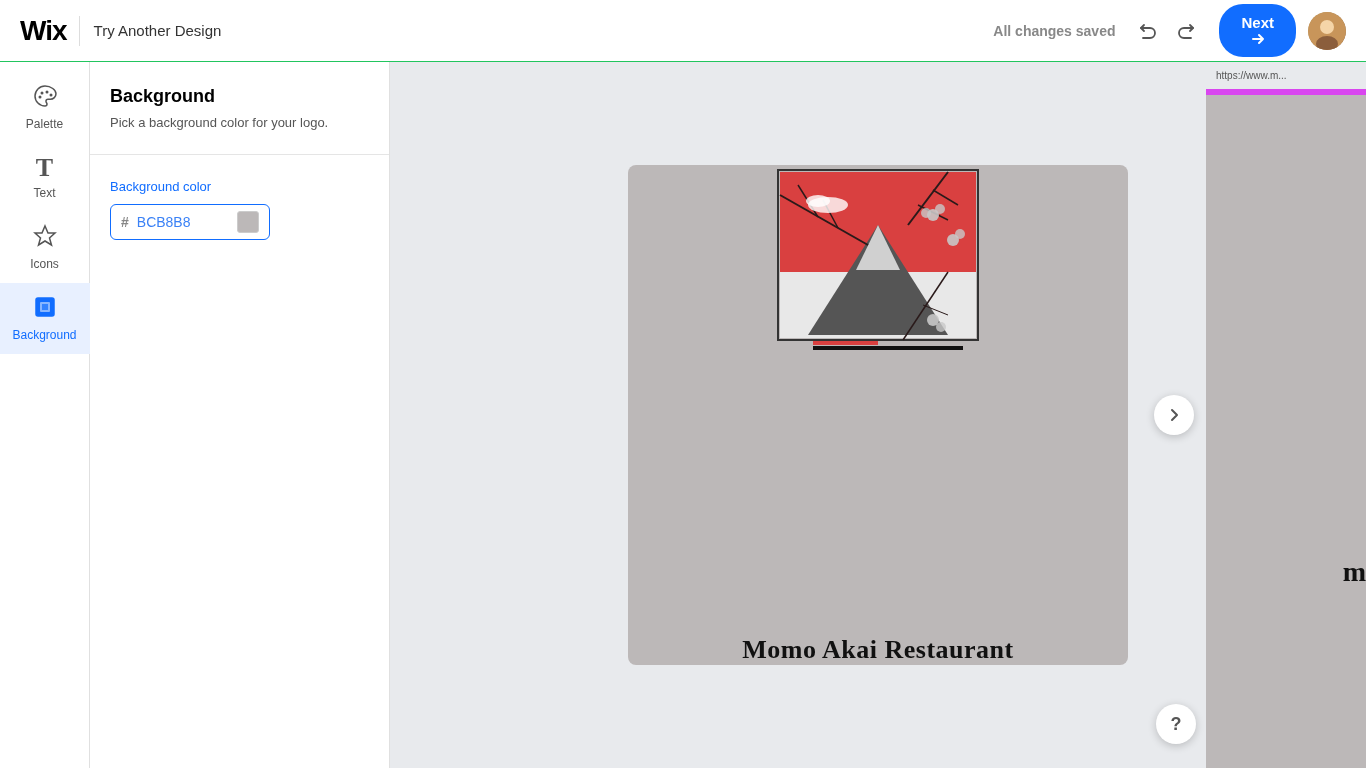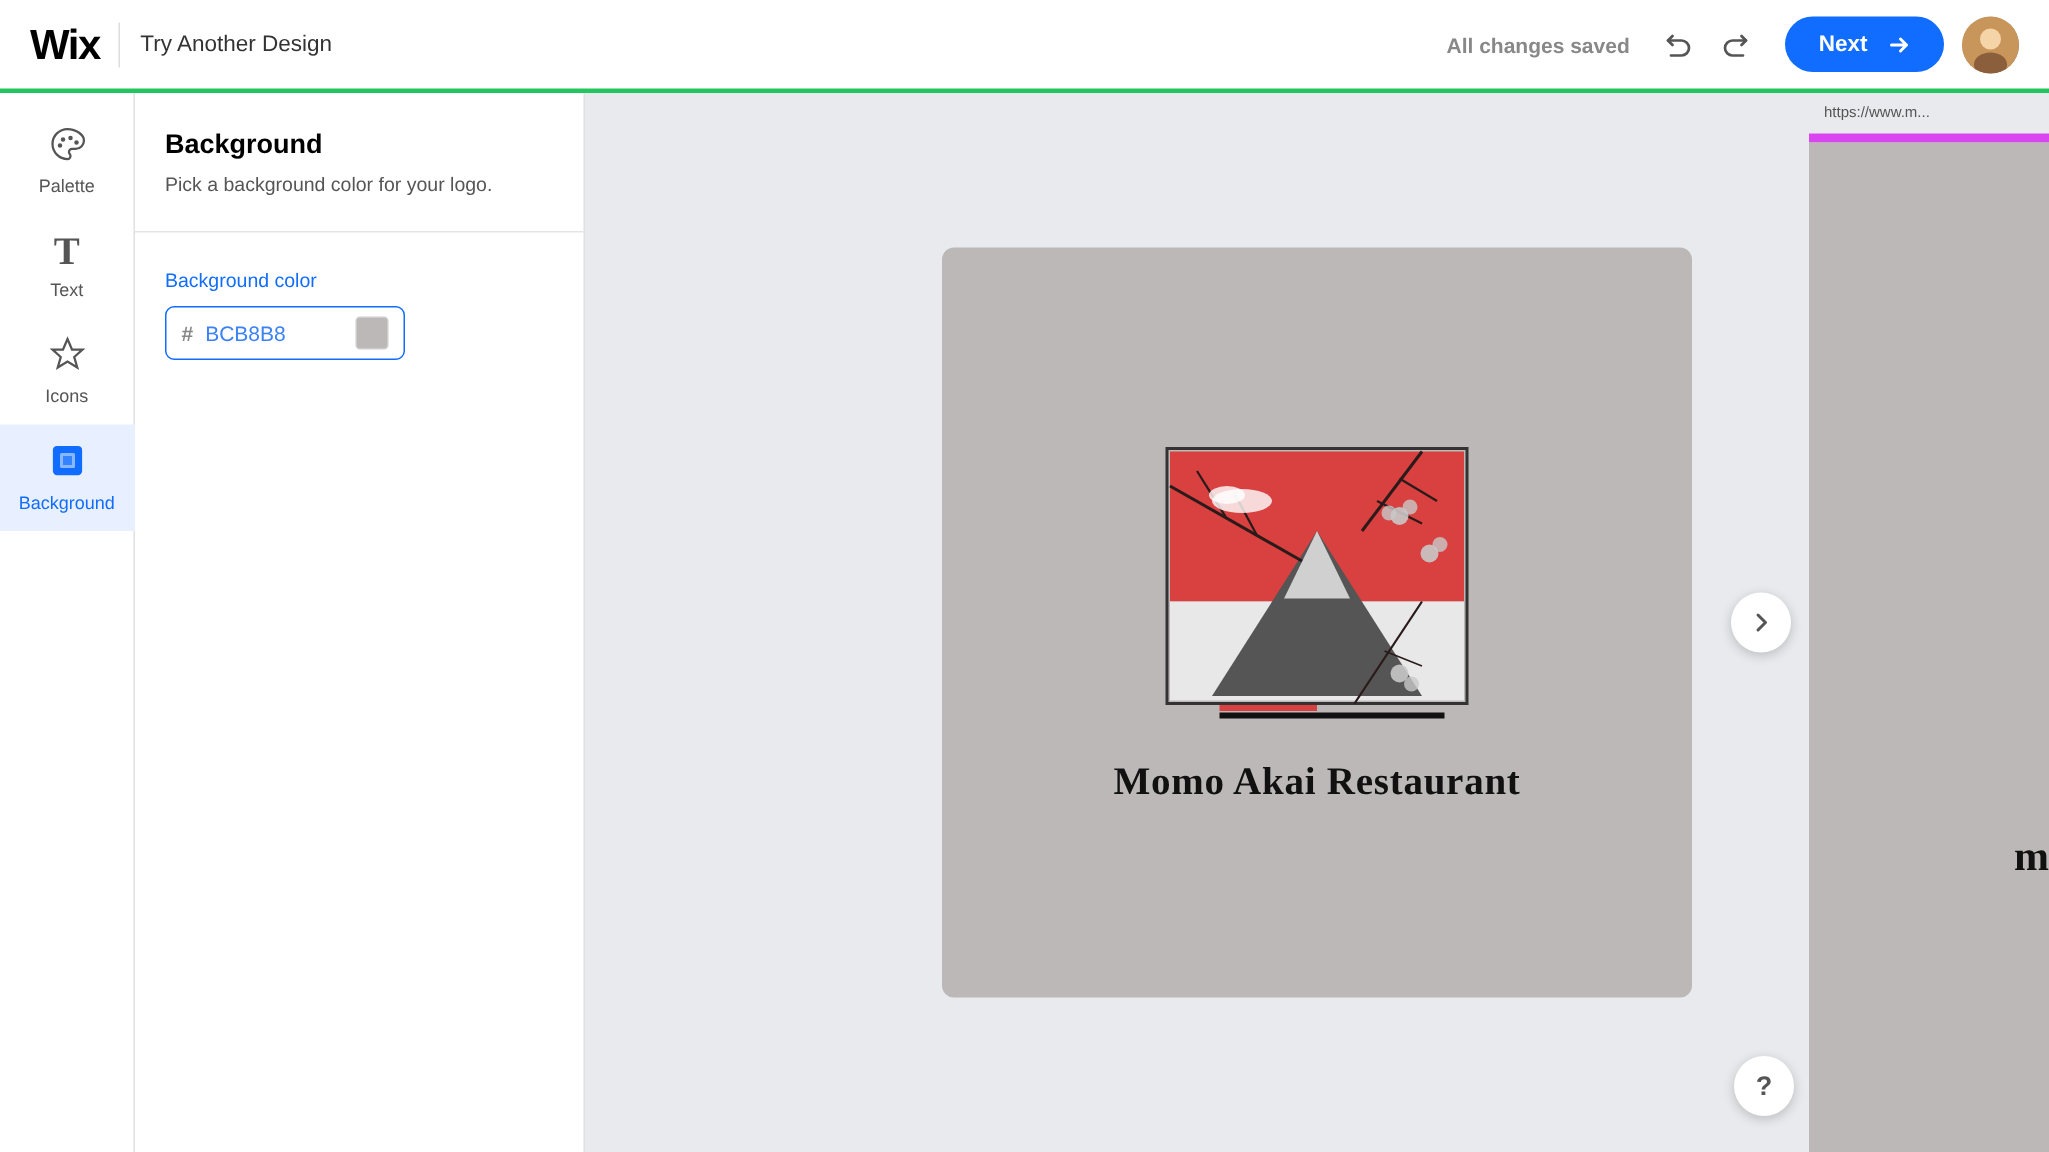--- a/index.html
+++ b/index.html
@@ -4,21 +4,21 @@
   <style>
     * { box-sizing: border-box; margin: 0; padding: 0; }
     body { font-family: 'Helvetica Neue', Arial, sans-serif; background: #f0f2f5; width: 1366px; height: 768px; overflow: hidden; }
 
     
     .header {
       display: flex;
       align-items: center;
       height: 62px;
       background: #fff;
-      border-bottom: 3px solid #22c55e;
+      border-bottom: 1px solid #22c55e;
       padding: 0 20px;
       position: fixed;
       top: 0; left: 0; right: 0;
       z-index: 100;
     }
     .header-wix-logo {
       font-size: 28px;
       font-weight: 900;
       color: #000;
       letter-spacing: -1px;
@@ -62,22 +62,23 @@
       background: #116dff;
       color: #fff;
       border: none;
       border-radius: 24px;
       padding: 10px 22px;
       font-size: 15px;
       font-weight: 600;
       cursor: pointer;
       display: flex;
       align-items: center;
-      gap: 13px;
+      gap: 0;
       margin-right: 12px;
+      flex-direction: column;
     }
     .user-avatar {
       width: 38px;
       height: 38px;
       border-radius: 50%;
       overflow: hidden;
       background: linear-gradient(135deg, #c8a96e, #8b5e3c);
       display: flex;
       align-items: center;
       justify-content: center;
@@ -199,21 +200,21 @@
 
     
     .logo-card {
       width: 500px;
       height: 500px;
       background: #BCB8B8;
       border-radius: 8px;
       display: flex;
       flex-direction: column;
       align-items: center;
-      justify-content: center;
+      justify-content: space-between;
       gap: 0;
       position: relative;
     }
     .logo-name {
       font-size: 26px;
       font-weight: 900;
       color: #111;
       letter-spacing: 0.5px;
       text-align: center;
       font-family: Georgia, serif;

